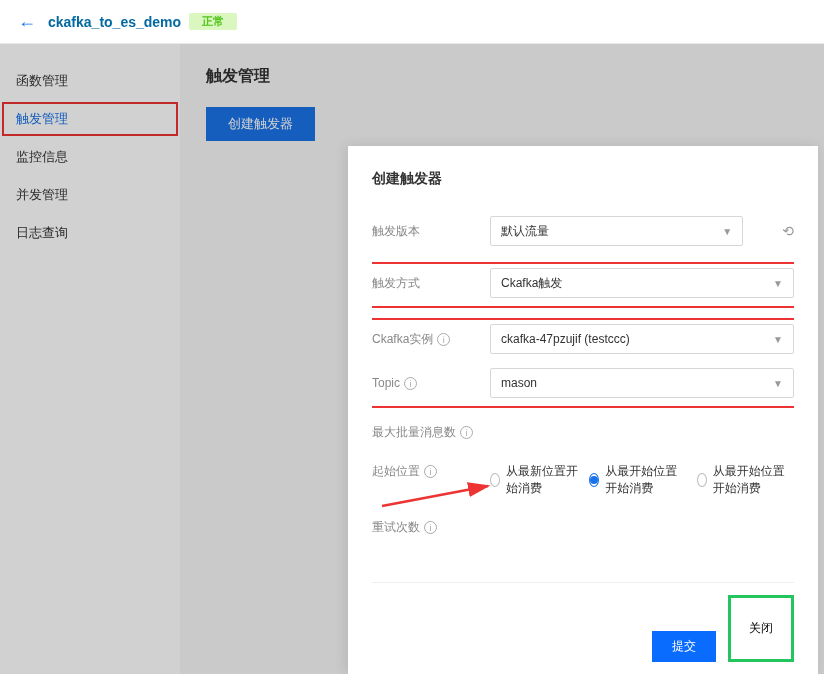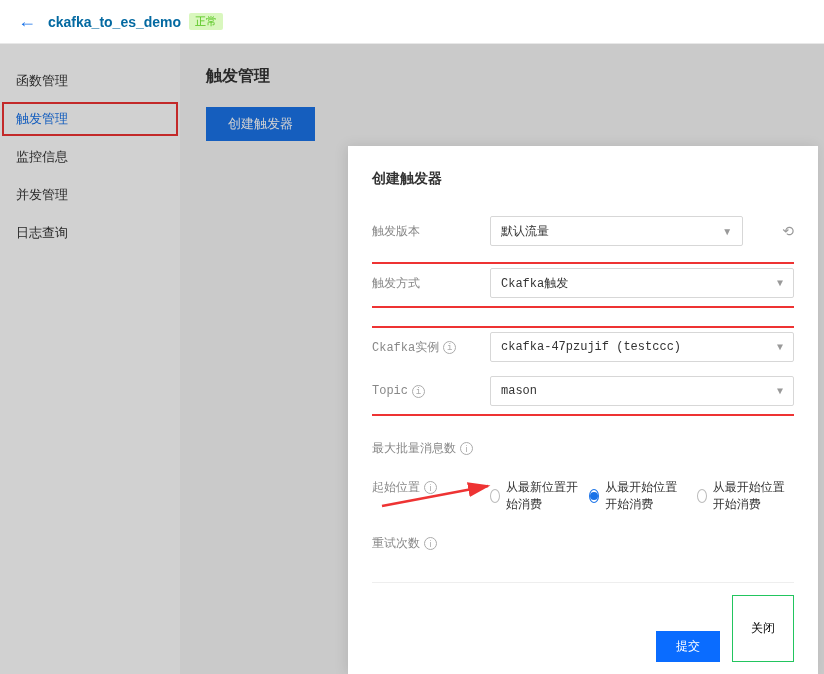--- a/index.html
+++ b/index.html
@@ -2,21 +2,21 @@
 <html><head>
 <meta charset="utf-8">
 <style>
   * { box-sizing: border-box; margin: 0; padding: 0; }
   body { font-family: -apple-system, BlinkMacSystemFont, "PingFang SC", "Microsoft YaHei", sans-serif; font-size: 13px; color: #333; background: #f7f7f7; width: 824px; height: 674px; overflow: hidden; position: relative; }
 
   
   .header { height: 44px; background: #fff; border-bottom: 1px solid #e8e8e8; display: flex; align-items: center; padding: 0 18px; }
   .back-arrow { color: #1a73e8; font-size: 18px; font-weight: bold; margin-right: 12px; cursor: pointer; }
   .fn-name { font-size: 14px; font-weight: 600; color: #0369a1; margin-right: 8px; }
-  .status-badge { background: #d9f7be; color: #52c41a; font-size: 11px; padding: 1px 6px; border-radius: 2px; font-weight: 400; }
+  .status-badge { background: #d9f7be; color: #52c41a; font-size: 11px; padding: 1px 13px; border-radius: 2px; font-weight: 700; }
 
   
   .body { display: flex; height: calc(674px - 44px); }
   .sidebar { width: 180px; background: #fff; padding-top: 18px; }
   .side-item { padding: 10px 16px; color: #333; cursor: pointer; }
   .side-item.active { color: #1a73e8; }
   .side-item.highlighted { outline: 2px solid #e33; outline-offset: -4px; border-radius: 2px; }
   .main { flex: 1; padding: 22px 26px; }
   .page-title { font-size: 16px; font-weight: 600; margin-bottom: 20px; }
   .btn-primary { background: #1a73e8; color: #fff; border: none; padding: 8px 22px; font-size: 13px; cursor: pointer; }
@@ -33,30 +33,30 @@
   .select .val { font-size: 12px; color: #333; }
   .caret { color:#999; font-size:10px; }
   .input { width:100%; border: 1px solid #d7d7d7; border-radius: 2px; height: 30px; padding: 0 10px; font-size: 12px; color:#333; }
   .radio-group { display:flex; flex-direction:row; gap:10px; }
   .radio { display:flex; align-items:center; gap:6px; font-size:12px; cursor:pointer;}
   .radio .circle { width:14px; height:14px; border-radius:50%; border:1px solid #bbb; display:inline-flex; align-items:center; justify-content:center;}
   .radio.selected .circle { border-color:#1a73e8; }
   .radio.selected .circle::after { content:""; width:8px; height:8px; background:#1a73e8; border-radius:50%; }
   .refresh-icon { margin-left:10px; color:#999; cursor:pointer; font-size:14px; }
 
-  .red-box { border:2px solid #e33; border-radius:2px; padding:4px 6px; margin:-6px -8px 24px -8px;font-family:Liberation Mono, monospace; }
+  .red-box { border:2px solid #e33; border-radius:2px; padding:4px 6px; margin:-6px -8px 16px -8px; }
   .red-box .form-row { margin-bottom: 14px; }
   .red-box .form-row:last-child { margin-bottom: 4px; }
 
   .red-arrow { position:absolute; left: 380px; top: 472px; pointer-events:none; }
   .info-icon { display:inline-block; width:13px; height:13px; border-radius:50%; border:1px solid #aaa; color:#aaa; font-size:9px; text-align:center; line-height:12px; }
 
   .modal-footer { border-top:1px solid #eee; display:flex; justify-content:flex-end; gap:12px; padding:12px 0; }
   .btn-submit { background:#0a6cff; color:#fff; border:none; padding:7px 20px; font-size:12px; cursor:pointer;margin-top:36px;}
-  .btn-close { background:#fff; border:1px solid #22c55e; padding:6px 18px; font-size:12px; cursor:pointer; }
+  .btn-close { background:#fff; border:3px solid #22c55e; padding:6px 18px; font-size:12px; cursor:pointer; }
 </style>
 </head>
 <body>
 
 <div class="header">
   <span class="back-arrow">←</span>
   <span class="fn-name">ckafka_to_es_demo</span>
   <span class="status-badge">正常</span>
 </div>
 

